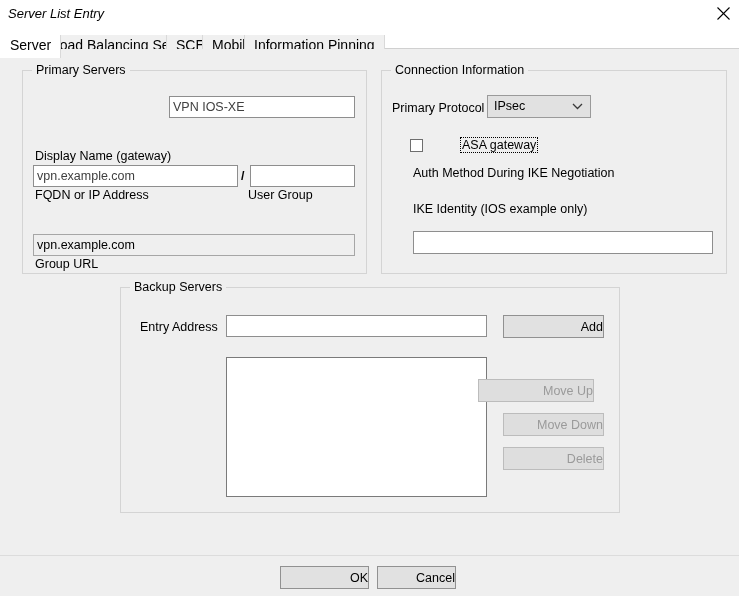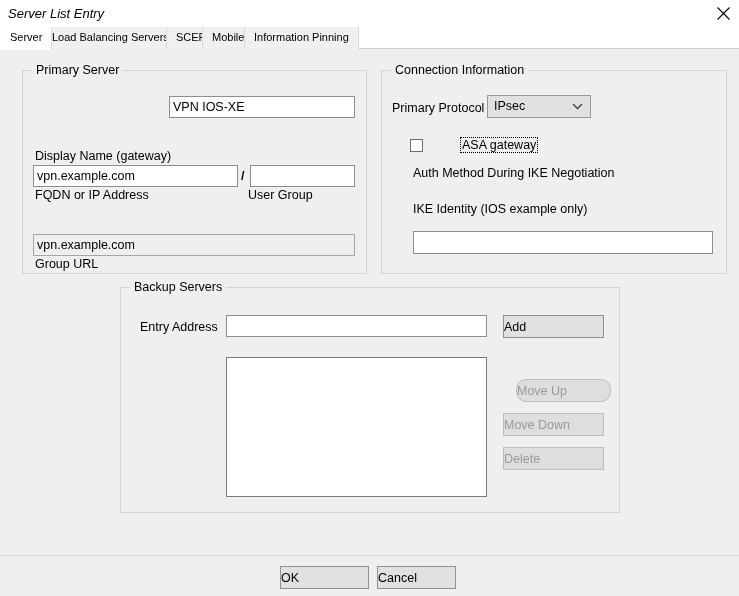--- a/index.html
+++ b/index.html
@@ -44,25 +44,25 @@
   #tabstrip {
     position: absolute;
     left: 0; top: 27px;
     width: 739px; height: 22px;
     background: #ffffff;
     border-bottom: 1px solid #d0d0d0;
     box-sizing: border-box;
   }
   .tab {
     position: absolute;
-    top: 0;
+    top: 8px;
     height: 22px;
     line-height: 21px;
     padding: 0 9px;
-    font-size: 11px;
+    font-size: 14px;
     color: #000000;
     background: #f0f0f0;
     border-left: 1px solid #d9d9d9;
     border-right: 1px solid #d9d9d9;
     box-sizing: border-box;
     white-space: nowrap;
     cursor: default;
   }
   .tab.active {
     background: #ffffff;
@@ -108,21 +108,21 @@
   }
 
   
   .tbox {
     position: absolute;
     box-sizing: border-box;
     border: 1px solid #8e8e8e;
     background: #ffffff;
     font-family: "Liberation Sans", sans-serif;
     font-size: 12.5px;
-    color: #000000;
+    color: #404040;
     padding: 0 3px;
     outline: none;
     line-height: 20px;
   }
   .tbox.disabled {
     background: #efefef;
     border: 1px solid #a6a6a6;
     color: #000000;
   }
 
@@ -178,21 +178,21 @@
 
   
   .btn {
     position: absolute;
     box-sizing: border-box;
     border: 1px solid #919191;
     background: #e1e1e1;
     font-family: "Liberation Sans", sans-serif;
     font-size: 12.5px;
     color: #000000;
-    text-align: left;
+    text-align: right;
     cursor: default;
     padding: 0;
   }
   .btn.disabled {
     color: #9a9a9a;
     border: 1px solid #bcbcbc;
     background: #dedede;
   }
 
   
@@ -234,21 +234,21 @@
   <div class="tab active" style="left:0px;">Server</div>
   <div class="tab" style="left:42px;">Load Balancing Servers</div>
   <div class="tab" style="left:166px;">SCEP</div>
   <div class="tab" style="left:202px;">Mobile</div>
   <div class="tab" style="left:244px;">Information Pinning</div>
 </div>
 
 <div id="content">
 
   <div class="groupbox" style="left:22px; top:21px; width:345px; height:204px;">
-    <div class="group-legend">Primary Server</div>
+    <div class="group-legend">Primary Servers</div>
   </div>
 
   <div class="lbl" style="left:35px; top:99px;">Display Name (gateway)</div>
   <input class="tbox" style="left: 169px; top: 47px; width: 186px; height: 22px;" value="VPN IOS-XE">
 
   <div class="lbl" style="left:35px; top:138px;">FQDN or IP Address</div>
   <div class="lbl" style="left:248px; top:138px;">User Group</div>
 
   <input class="tbox" style="left: 33px; top: 116px; width: 205px; height: 22px;" value="vpn.example.com">
   <div class="lbl" style="left:241px; top:119px; font-weight:bold;">/</div>
@@ -285,21 +285,21 @@
     <div class="group-legend">Backup Servers</div>
   </div>
 
   <div class="lbl" style="left:140px; top:270px;">Entry Address</div>
   <input class="tbox" style="left: 226px; top: 266px; width: 261px; height: 22px;" value="">
 
   <button class="btn" style="left:503px; top:266px; width:101px; height:23px;">Add</button>
 
   <div id="backup-list" style="left:226px; top:308px; width:261px; height:140px;"></div>
 
-  <button class="btn disabled" style="left:516px; top:330px; width:95px; height:23px;border-radius:10px;">Move Up</button>
+  <button class="btn disabled" style="left:478px; top:330px; width:116px; height:23px;">Move Up</button>
   <button class="btn disabled" style="left:503px; top:364px; width:101px; height:23px;">Move Down</button>
   <button class="btn disabled" style="left:503px; top:398px; width:101px; height:23px;">Delete</button>
 
 </div>
 
 <div id="footer-sep"></div>
 <div id="footer">
   <button class="btn" style="left:280px; top:10px; width:89px; height:23px;">OK</button>
   <button class="btn" style="left:377px; top:10px; width:79px; height:23px;">Cancel</button>
 </div>

